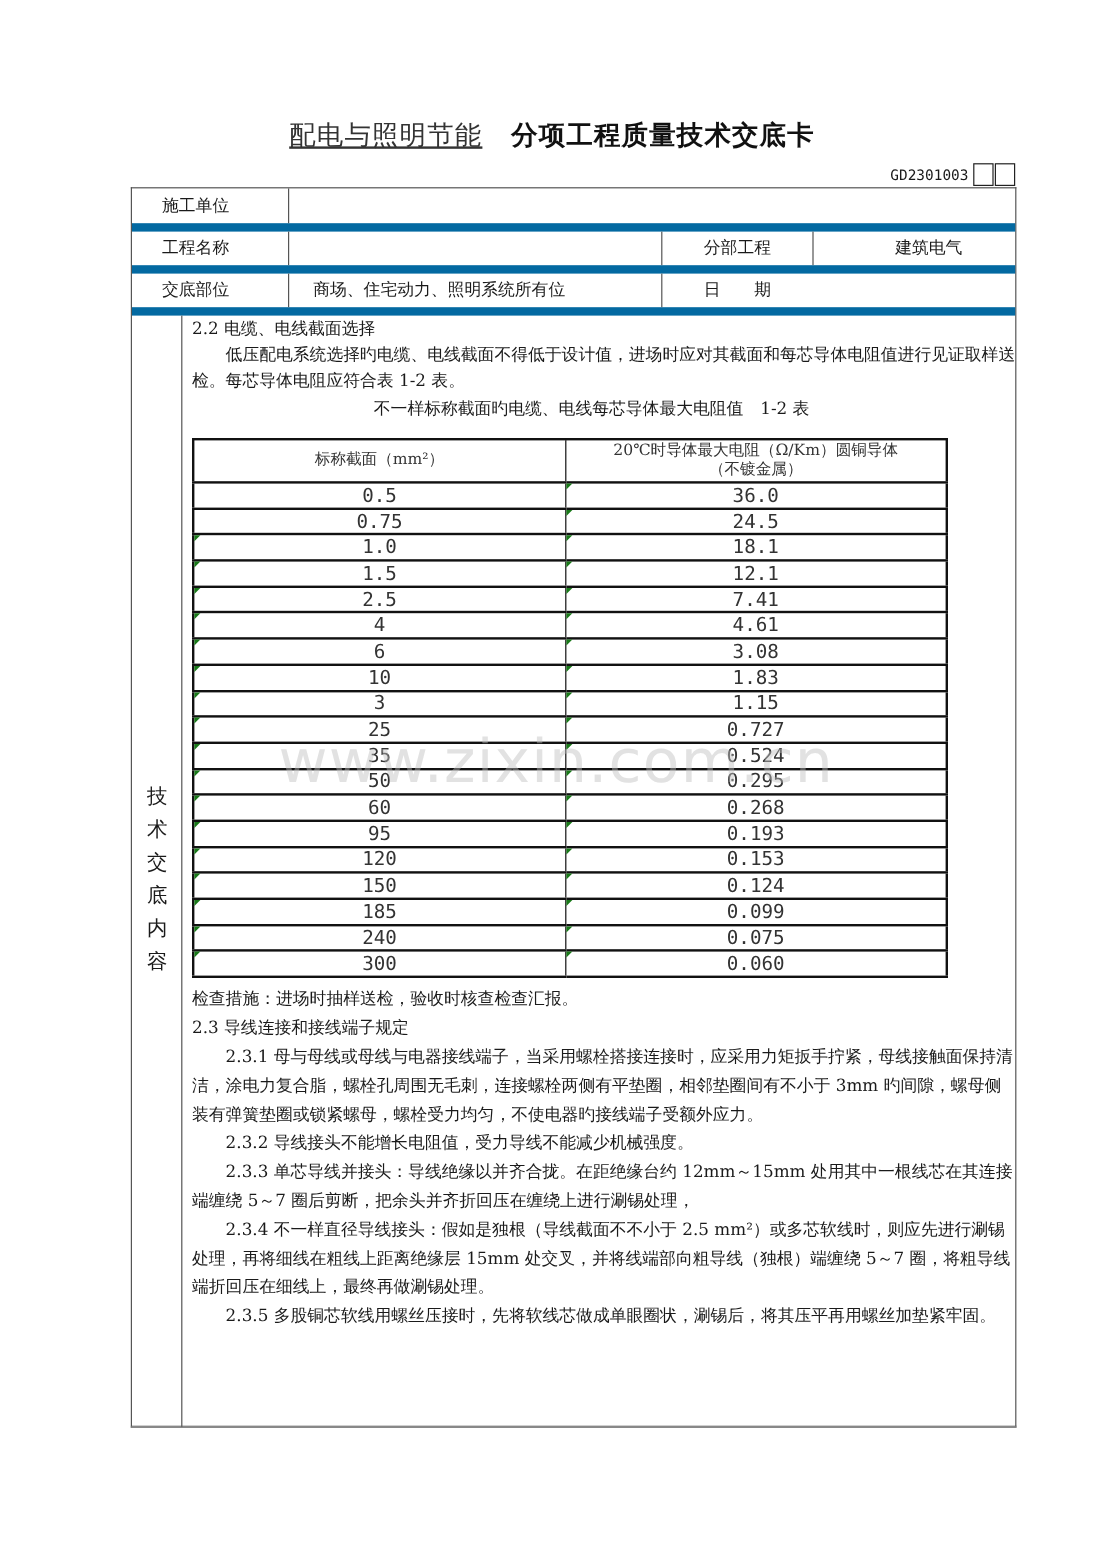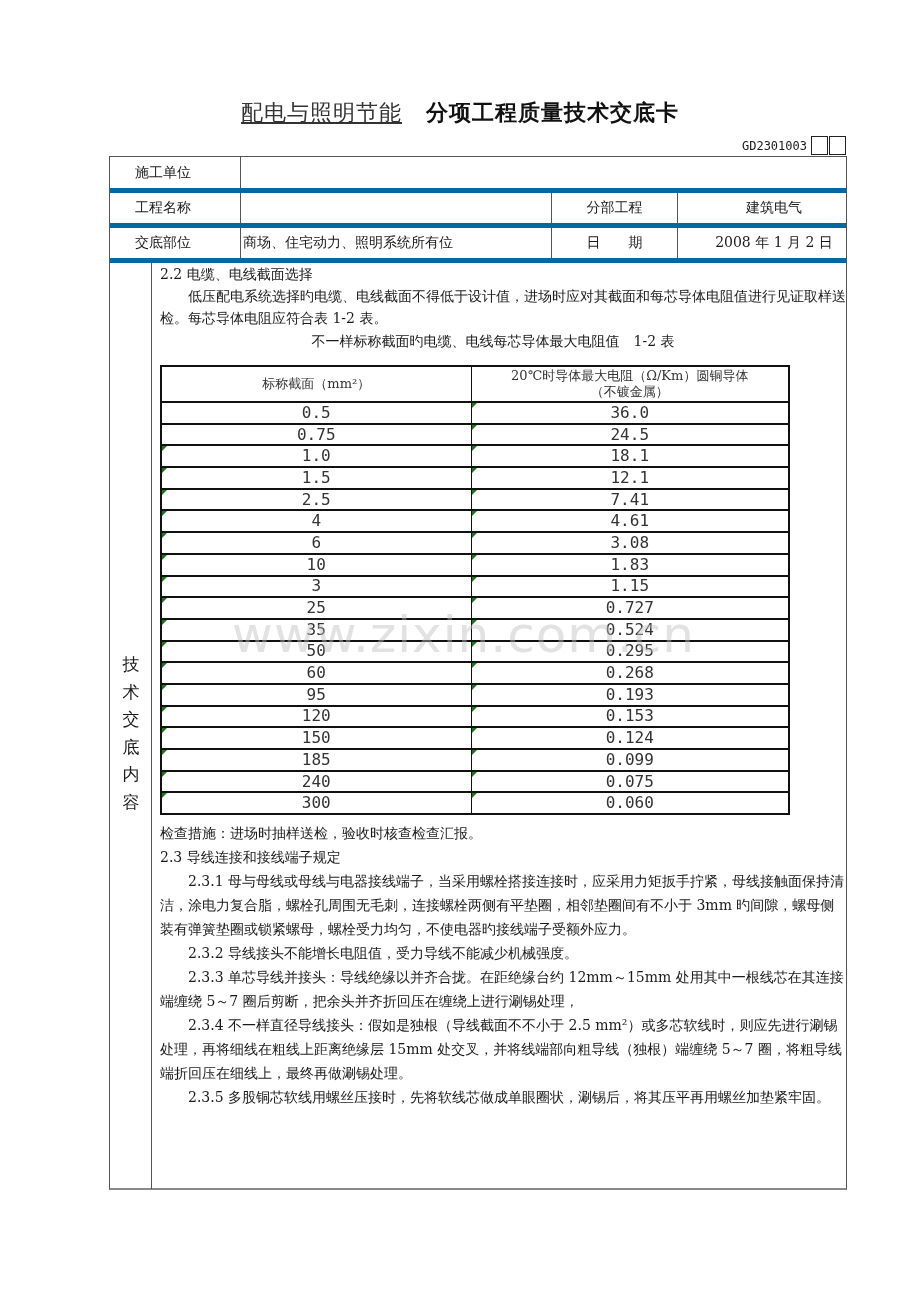--- a/index.html
+++ b/index.html
@@ -12,21 +12,21 @@
   .title .u { text-decoration: underline; font-weight: normal; color: #333; }
   .title .b { font-weight: bold; color: #111; margin-left: 24px; }
 
   .code { position: absolute; right: 74px; top: 136px; font-family: "DejaVu Sans Mono", "Liberation Mono", monospace;
           font-size: 12px; display: flex; align-items: center; gap: 4px; }
   .code .box { width: 15px; height: 17px; border: 1px solid #222; display: inline-block; }
   .code .boxes { display: flex; gap: 1px; }
 
   .form { position: absolute; left: 109px; top: 156px; width: 738px; height: 1034px;
           border: 1px solid #555; border-bottom: 2px solid #888; box-sizing: border-box; }
-  .row { position: absolute; left: 0; width: 736px; border-bottom: 5px solid #0369a1; box-sizing: border-box; }
+  .row { position: absolute; left: 0; width: 736px; border-bottom: 7px solid #0369a1; box-sizing: border-box; }
   .cell { position: absolute; top: 0; height: 100%; box-sizing: border-box; display: flex; align-items: center;
           font-size: 14px; }
   .cell.c { justify-content: center; }
   .vline { border-left: 1px solid #555; margin-left: 24px; }
 
   .side { position: absolute; left: 0; top: 106px; width: 42px; height: 926px; border-right: 1px solid #555; box-sizing: border-box; }
   .side-label { position: absolute; left: 0; width: 42px; top: 388px; display: flex; flex-direction: column;
                 align-items: center; font-size: 17px; line-height: 27.5px; }
 
   .content { position: absolute; left: 50px; top: 106px; width: 686px; font-size: 14px; line-height: 22px; }
@@ -77,23 +77,22 @@
 
     <div class="row" style="top:36px; height:35px;">
       <div class="cell c" style="left:0; width:106px;">工程名称</div>
       <div class="cell vline" style="left:106px; width:311px; padding-left:10px;"></div>
       <div class="cell c vline" style="left:417px; width:126px;">分部工程</div>
       <div class="cell c vline" style="left:543px; width:193px;">建筑电气</div>
     </div>
 
     <div class="row" style="top:71px; height:35px;">
       <div class="cell c" style="left:0; width:106px;">交底部位</div>
-      <div class="cell vline" style="left:106px; width:311px; padding-left:2px;">商场、住宅动力、照明系统所有位</div>
+      <div class="cell vline" style="left:106px; width:311px; padding-left:20px;">商场、住宅动力、照明系统所有位</div>
       <div class="cell c vline" style="left:417px; width:126px;">日　　期</div>
-      <div class="cell c vline" style="left:543px; width:193px;">2008 年 1 月 2 日</div>
     </div>
 
     <div class="side">
       <div class="side-label">
         <span>技</span>
         <span>术</span>
         <span>交</span>
         <span>底</span>
         <span>内</span>
         <span>容</span>

